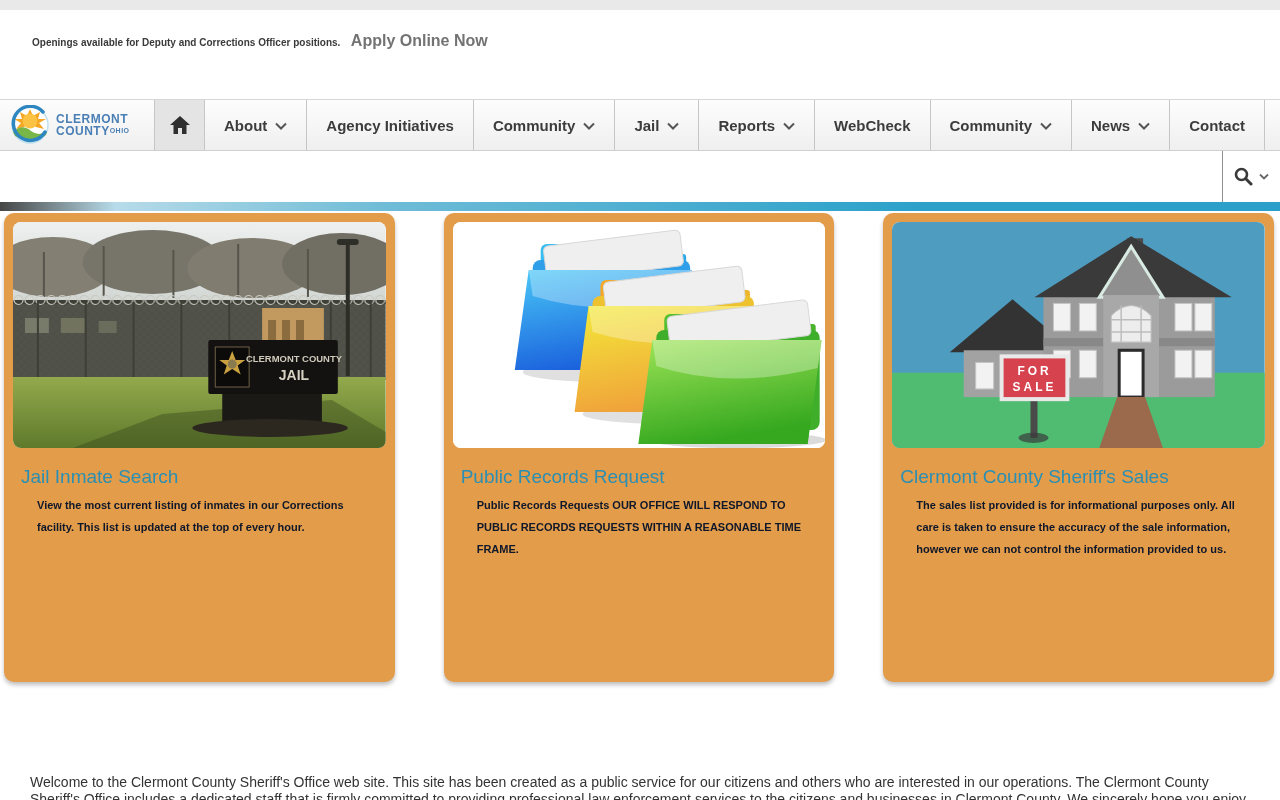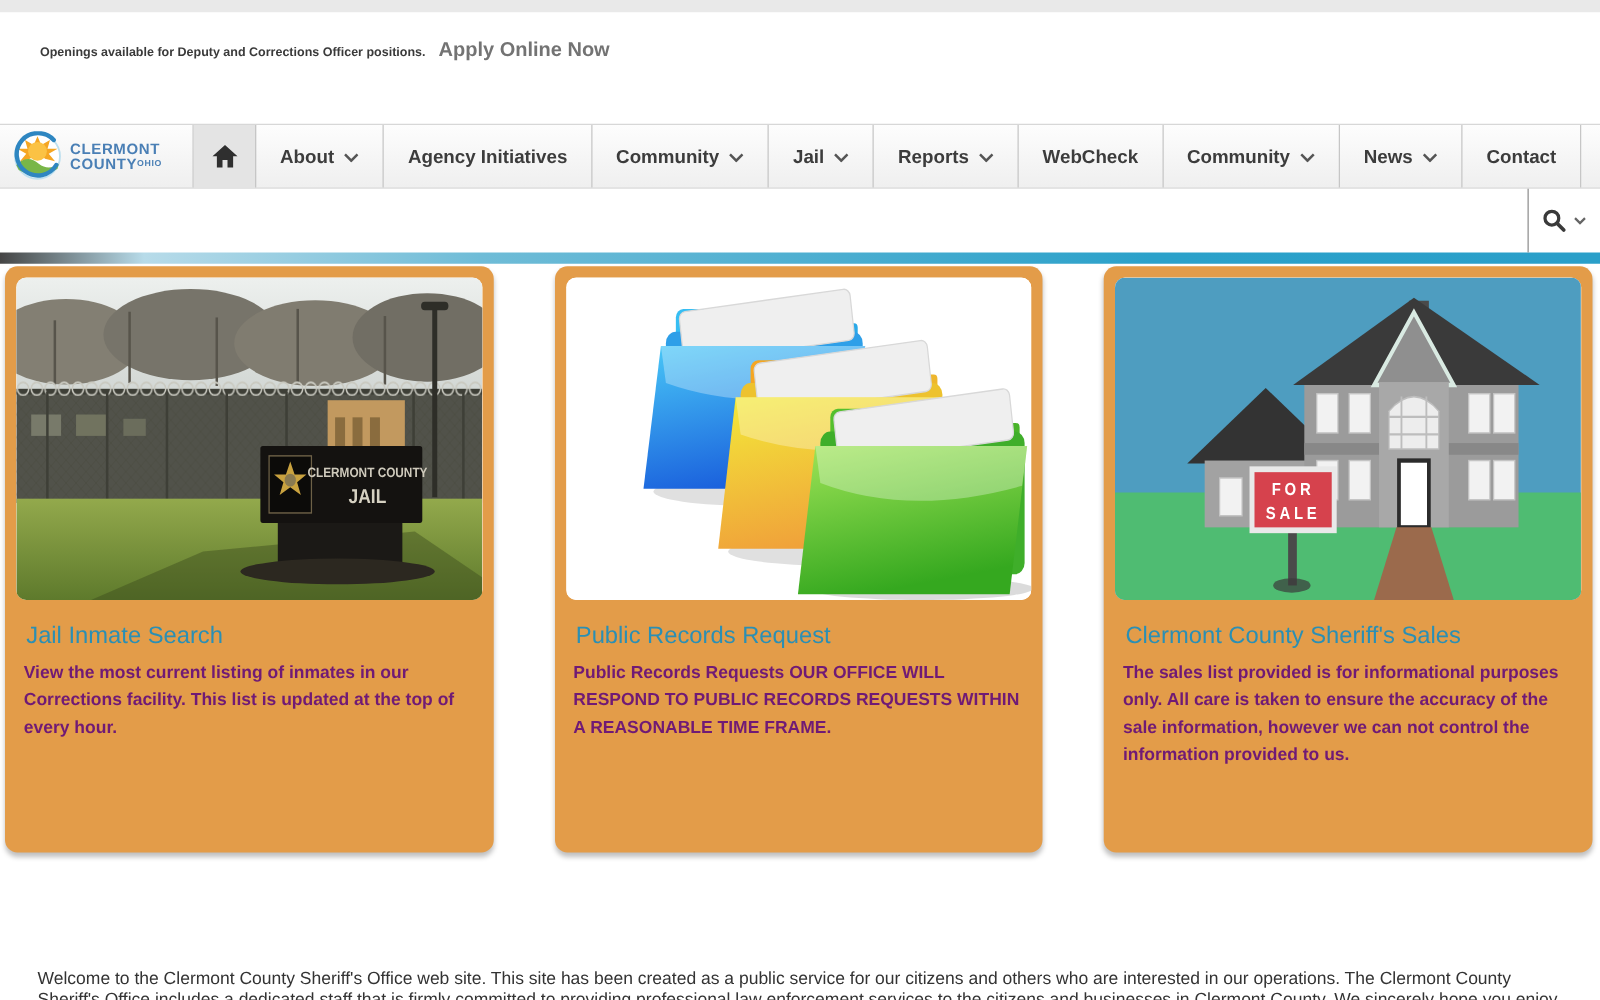--- a/index.html
+++ b/index.html
@@ -32,24 +32,24 @@
   .search-cell { width:58px; border-left:1px solid #8f8f8f; display:flex;
     align-items:center; justify-content:center; gap:6px; cursor:pointer; }
 
   .accent-bar { height:9px;
     background:linear-gradient(to right,#454545 0%,#b7dbe9 9%,#6fbcd7 30%,#2ba1ca 72%,#2a9fc9 100%); }
 
   .cards { margin:2px 6px 0 4px; display:grid; grid-template-columns:repeat(3,1fr);
     column-gap:49px; }
   .card { background:#e39c49; border-radius:10px; padding:9px; height:469px;
     box-shadow:0 3px 4px rgba(0,0,0,.25); cursor:pointer; }
-  .card-img { border-radius:8px; overflow:hidden; height:258px; background:#fff; }
+  .card-img { border-radius:8px; overflow:hidden; height:226px; background:#fff; }
   .card-img svg { display:block; width:100%; height:100%; }
   .card-title { margin:18px 8px 6px; font-size:19px; font-weight:400; color:#2b8fb4; }
-  .card-desc { margin:0 6px; font-size:14px; font-weight:bold; color:#701a75; line-height:22px; }
+  .card-desc { margin:0 24px; font-size:11px; font-weight:bold; color:#0f172a; line-height:22px; }
 
   .welcome { margin:92px 30px 0; font-size:14px; color:#333; line-height:16.5px; }
 </style>
 </head>
 <body>
 
 <div class="topbar"></div>
 
 <div class="announce">
   <span class="msg">Openings available for Deputy and Corrections Officer positions.</span>

